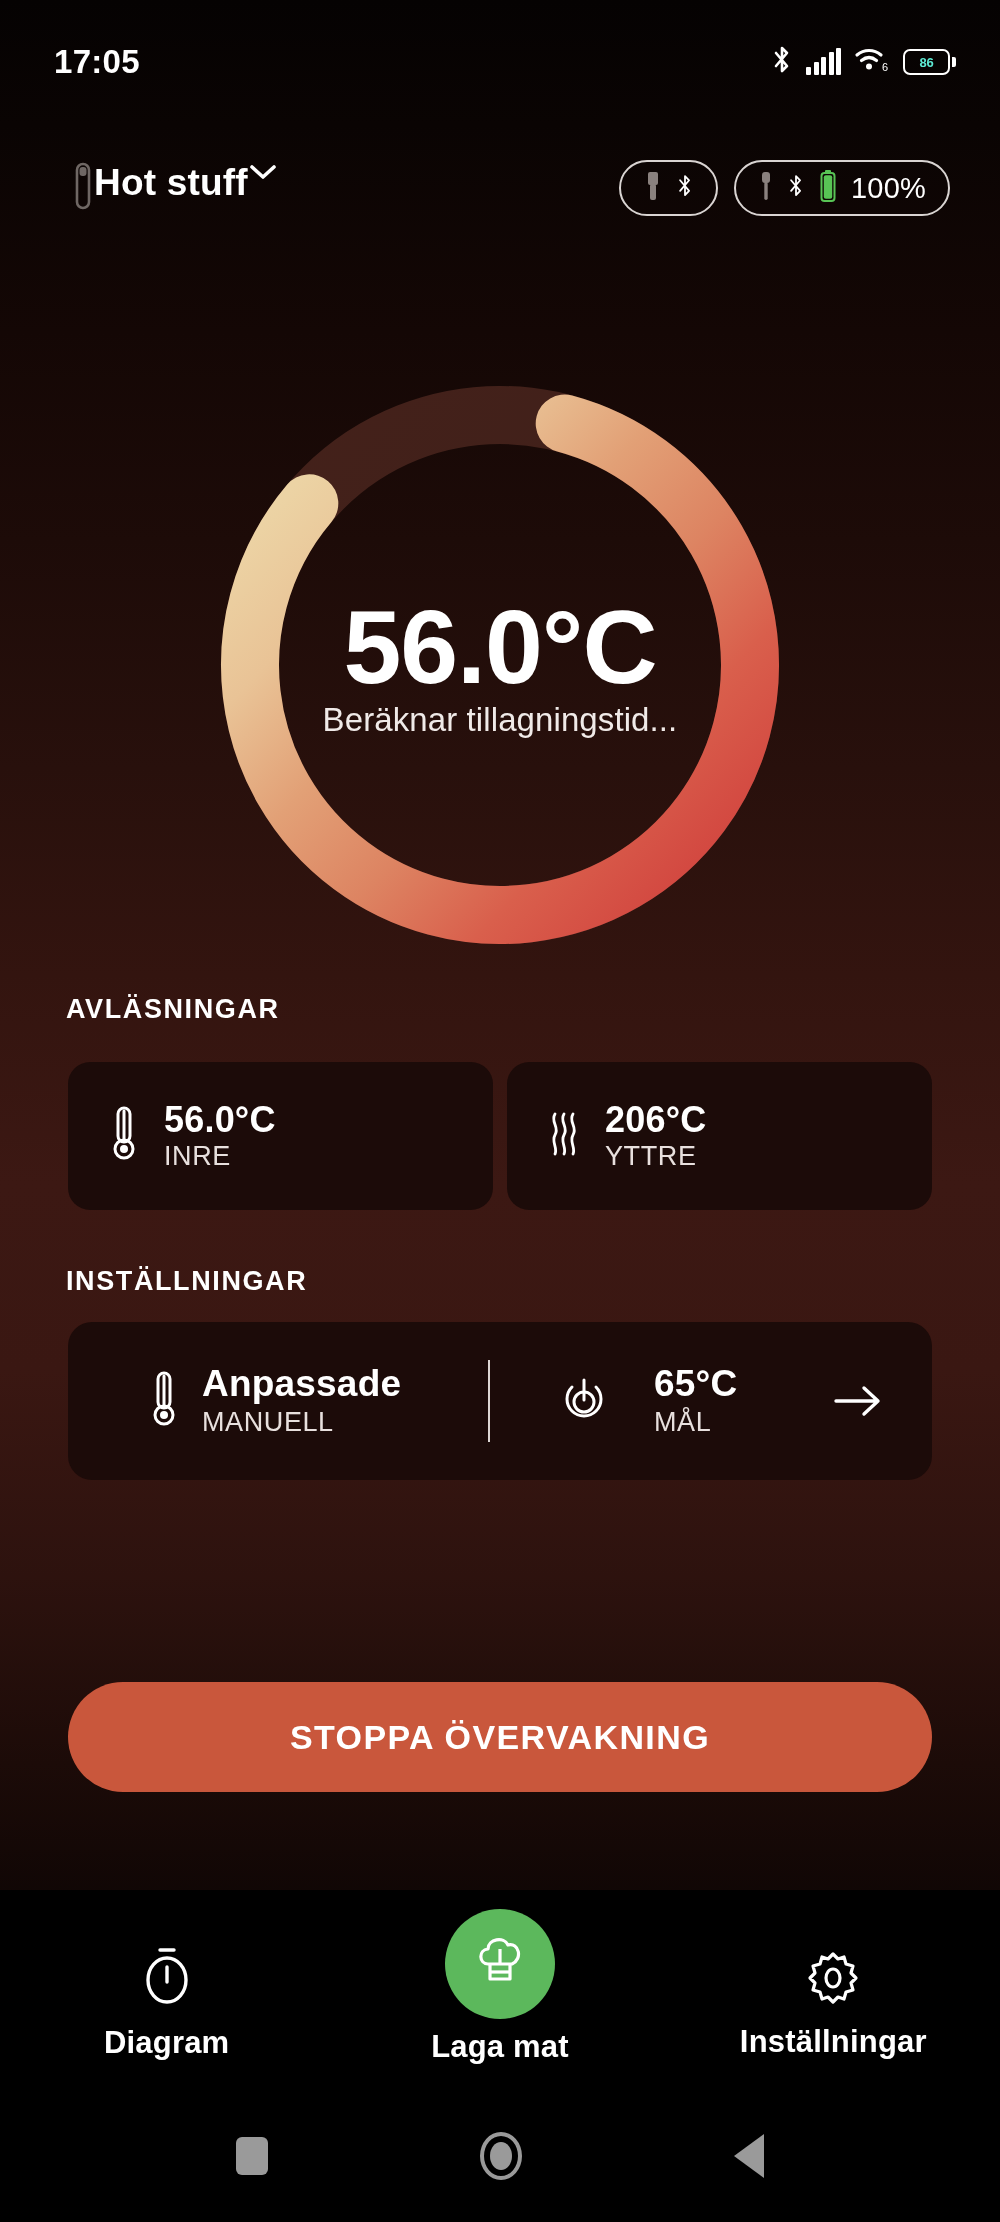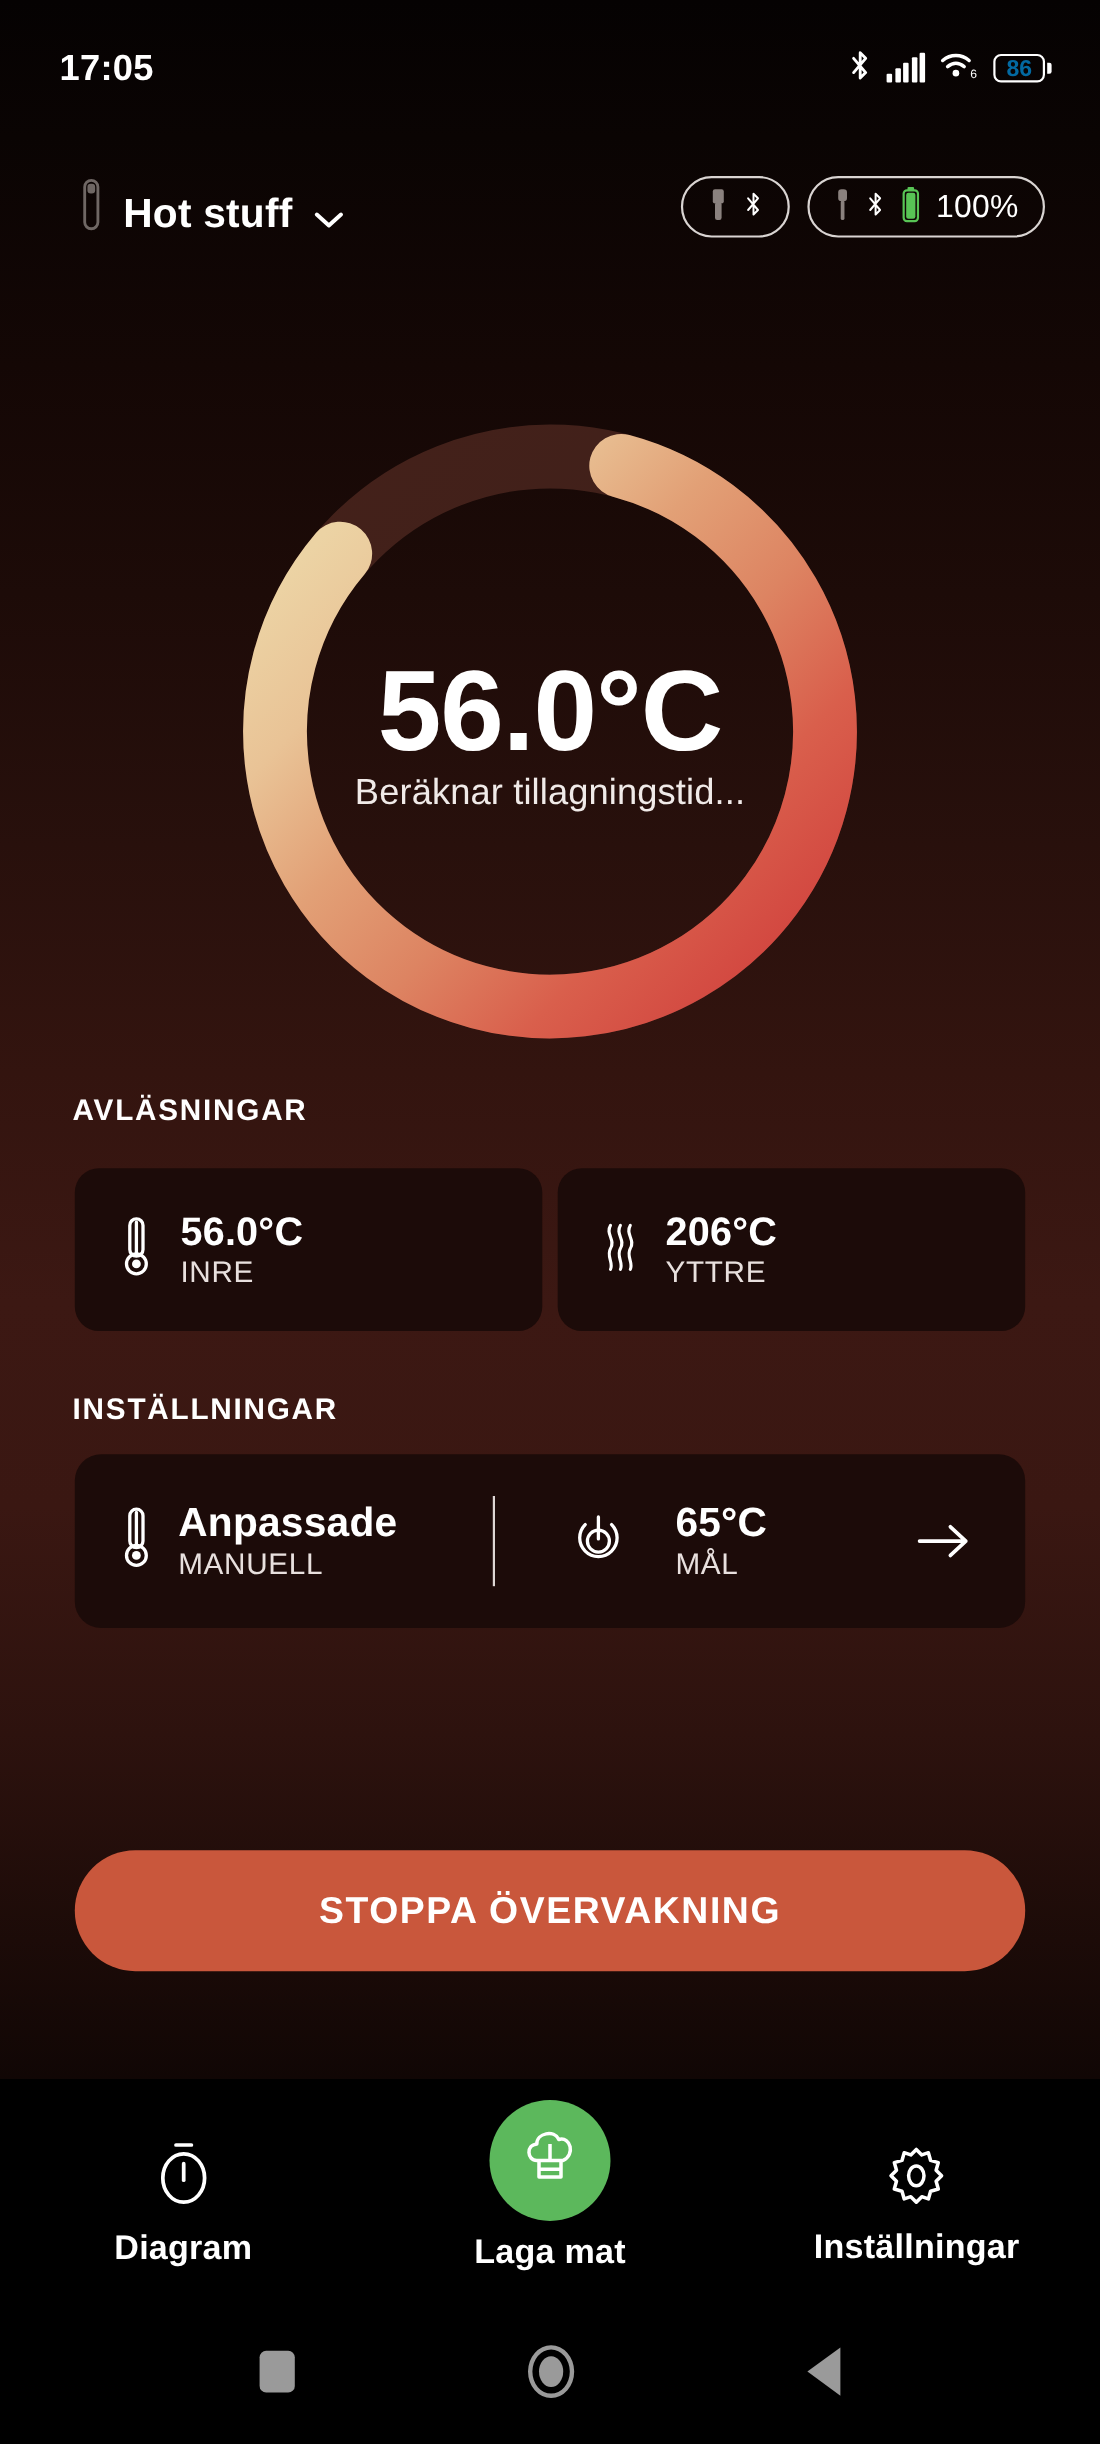--- a/index.html
+++ b/index.html
@@ -98,22 +98,22 @@
   }
   .battery-body {
     width:47px; height:26px;
     border:2.5px solid #fff;
     border-radius:7px;
     display:flex;
     align-items:center;
     justify-content:center;
   }
   .battery-pct {
-    color:#0369a1;
-    font-size:21px;
+    color:#5eead4;
+    font-size:13px;
     font-weight:bold;
     line-height:1;
     letter-spacing:-0.3px;
   }
   .battery-tip {
     width:4px; height:10px;
     background:#fff;
     border-radius:0 2px 2px 0;
     margin-left:2px;
   }
@@ -123,22 +123,21 @@
     position:absolute;
     left:0; top:148px;
     width:1000px; height:80px;
     display:flex;
     align-items:center;
     padding:0 50px 0 72px;
     z-index:30;
   }
   .header-left {
     display:flex;
-    align-items:flex-end;
-    gap:18px;
+    align-items:flex-start;
   }
   .header-title {
     color:#fff;
     font-size:37px;
     font-weight:bold;
     letter-spacing:0.2px;
   }
   .header-pills {
     margin-left:auto;
     display:flex;
@@ -250,21 +249,21 @@
     border-radius:24px;
     display:flex;
     align-items:center;
     z-index:25;
   }
   .setting-block {
     display:flex;
     align-items:center;
     gap:22px;
   }
-  .setting-block.primary { padding-left:40px; width:380px; }
+  .setting-block.primary { padding-left:40px; width:380px;margin-left:40px; }
   .setting-block.target  { padding-left:72px;gap:48px; }
   .setting-text {
     display:flex;
     flex-direction:column;
     gap:2px;
   }
   .setting-value {
     color:#fff;
     font-size:37px;
     font-weight:bold;

